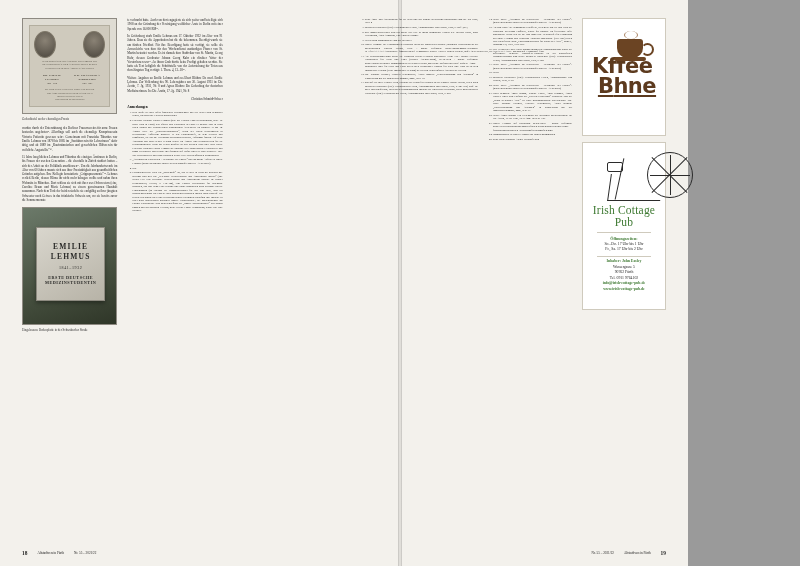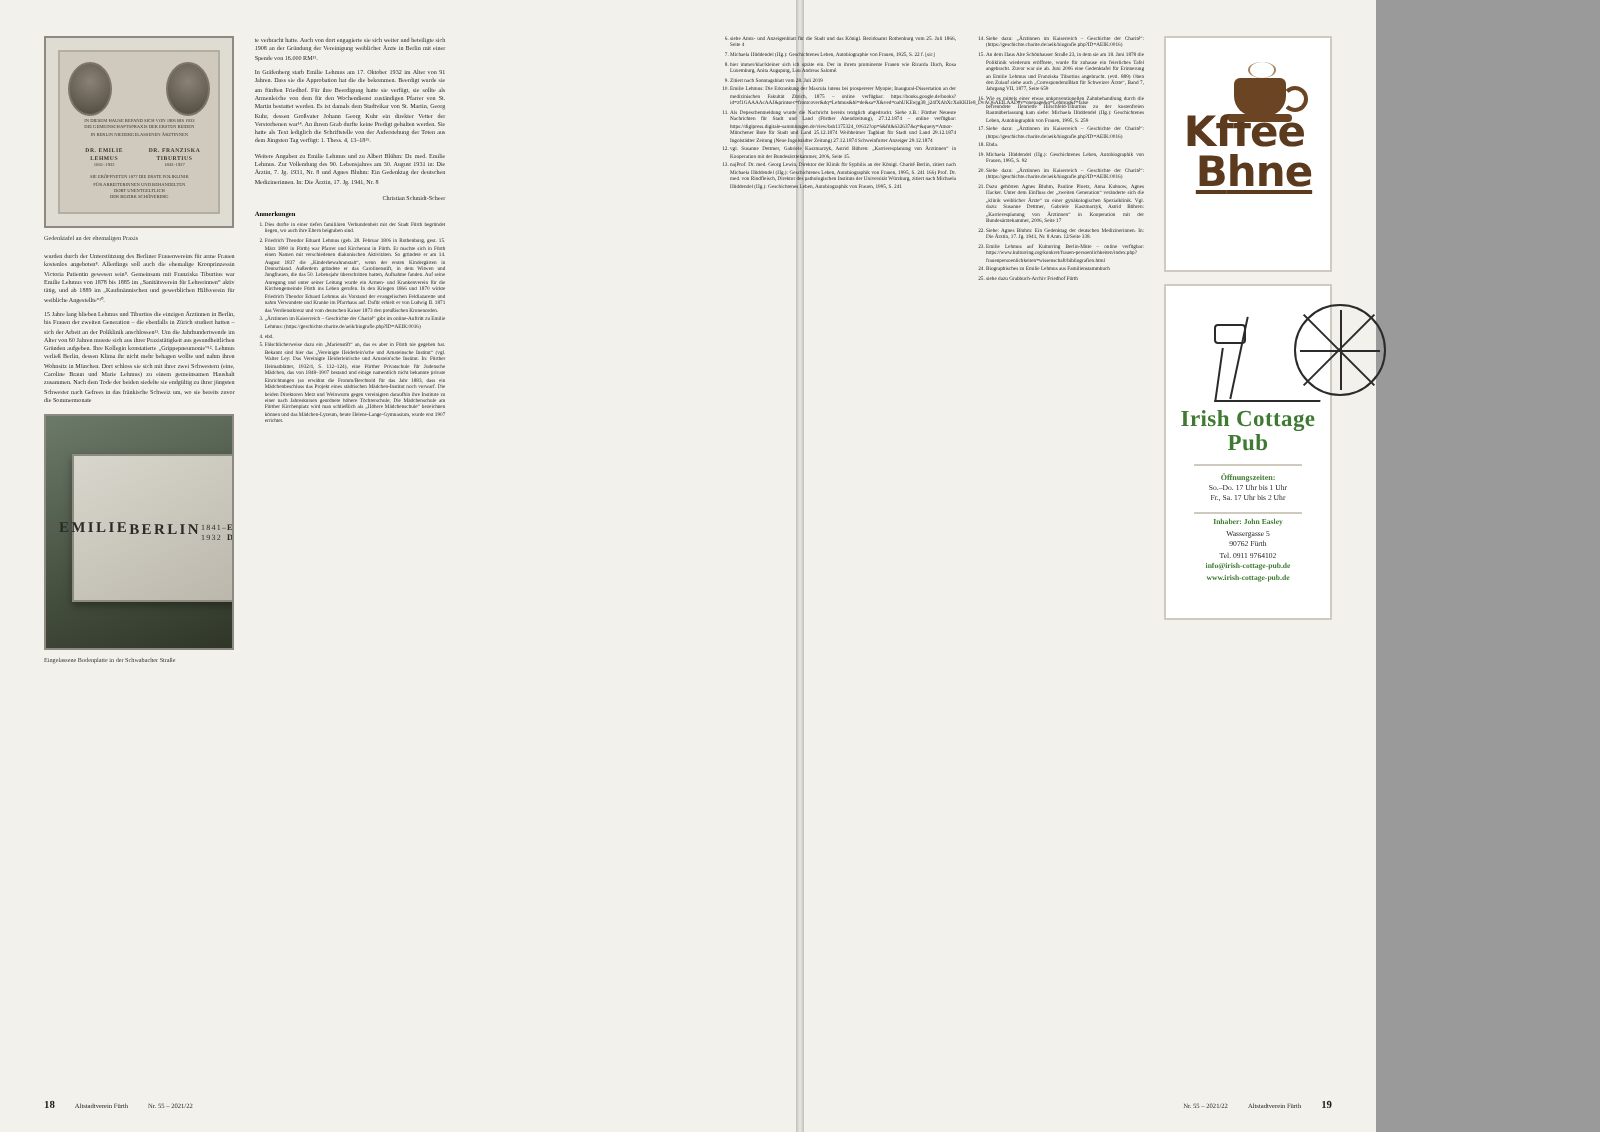--- a/index.html
+++ b/index.html
@@ -92,24 +92,23 @@
   }
   .photo-stone{
     height:118px;
     background:linear-gradient(160deg,#6c7a6a,#46503f 60%,#2f3628);
     position:relative;overflow:hidden;
   }
   .stone-slab{
     position:absolute;left:14%;top:16%;width:72%;height:62%;
     background:linear-gradient(150deg,#d9d6cd,#b7b3a7);
     border:1px solid #8d8a80;
-    display:flex;align-items:center;justify-content:center;
+    display:flex;flex-direction:column;align-items:center;justify-content:center;
     color:#2a2a28;
     box-shadow:0 2px 4px rgba(0,0,0,0.35);
-    padding-left:40px;
   }
   .stone-l1{font-size:7.5px;letter-spacing:1.2px;font-weight:bold;}
   .stone-l2{font-size:7.5px;letter-spacing:1.2px;font-weight:bold;margin-top:1px;}
   .stone-l3{font-size:4px;letter-spacing:0.6px;margin-top:4px;}
   .stone-l4{font-size:4.2px;letter-spacing:0.5px;margin-top:5px;font-weight:bold;}
   .stone-l5{font-size:4.2px;letter-spacing:0.5px;font-weight:bold;}
   
   .ad{
     background:#fff;border:0.6px solid #cfcabd;box-sizing:border-box;
   }
@@ -172,21 +171,21 @@
   }
   .stand2{
     position:absolute;left:30px;top:10px;width:1.4px;height:42px;background:#2b2b2b;
     transform:rotate(12deg);
   }
   .bobbin{
     position:absolute;left:18px;top:14px;width:14px;height:8px;border:1.2px solid #2b2b2b;border-radius:2px;
   }
   .pub-name{
     font-family:"Liberation Serif", serif;
-    font-size:11.5px;color:#3f7a33;font-weight:bold;letter-spacing:0.2px;
+    font-size:11.5px;color:#3f7a33;font-weight:normal;letter-spacing:0.2px;
     margin:2px 0 4px 0;
   }
   .pub-sub{font-size:4px;font-weight:bold;color:#1c1c1c;margin-bottom:1px;}
   .pub-line{font-size:3.8px;color:#1c1c1c;line-height:1.45;}
   .pub-green{color:#3f7a33;font-weight:bold;}
   .pub-sep{height:0.6px;background:#cfcabd;margin:3px 8px;}
   
   .footer{
     position:absolute;bottom:10px;left:0;right:0;
     display:flex;align-items:center;
@@ -247,21 +246,21 @@
         <div class="caption">Gedenktafel an der ehemaligen Praxis</div>
 
         <div class="bodytext" style="margin-top:5px;">
           <p>wurden durch der Unterstützung des Berliner Frauenvereins für arme Frauen kostenlos angeboten⁸. Allerdings soll auch die ehemalige Kronprinzessin Victoria Patientin gewesen sein⁹. Gemeinsam mit Franziska Tiburtius war Emilie Lehmus von 1878 bis 1885 im „Sanitätsverein für Lehrerinnen“ aktiv tätig, und ab 1889 im „Kaufmännischen und gewerblichen Hilfsverein für weibliche Angestellte“¹⁰.</p>
           <p>15 Jahre lang blieben Lehmus und Tiburtius die einzigen Ärztinnen in Berlin, bis Frauen der zweiten Generation – die ebenfalls in Zürich studiert hatten – sich der Arbeit an der Poliklinik anschlossen¹¹. Um die Jahrhundertwende im Alter von 60 Jahren musste sich aus ihrer Praxistätigkeit aus gesundheitlichen Gründen aufgeben. Ihre Kollegin konstatierte „Grippepneumonie“¹². Lehmus verließ Berlin, dessen Klima ihr nicht mehr behagen wollte und nahm ihren Wohnsitz in München. Dort schloss sie sich mit ihrer zwei Schwestern (eine, Caroline Braun und Marie Lehmus) zu einem gemeinsamen Haushalt zusammen. Nach dem Tode der beiden siedelte sie endgültig zu ihrer jüngsten Schwester nach Gefrees in das fränkische Schweiz um, wo sie bereits zuvor die Sommermonate</p>
         </div>
 
         <div class="photo photo-stone" style="margin-top:5px;">
           <div class="stone-slab">
             <div class="stone-l1">EMILIE</div>
-            <div class="stone-l2">BERLIN</div>
+            <div class="stone-l2">LEHMUS</div>
             <div class="stone-l3">1841–1932</div>
             <div class="stone-l4">ERSTE DEUTSCHE</div>
             <div class="stone-l5">MEDIZINSTUDENTIN</div>
           </div>
         </div>
         <div class="caption">Eingelassene Bodenplatte in der Schwabacher Straße</div>
       </div>
 
       <div class="col">
         <div class="bodytext">

